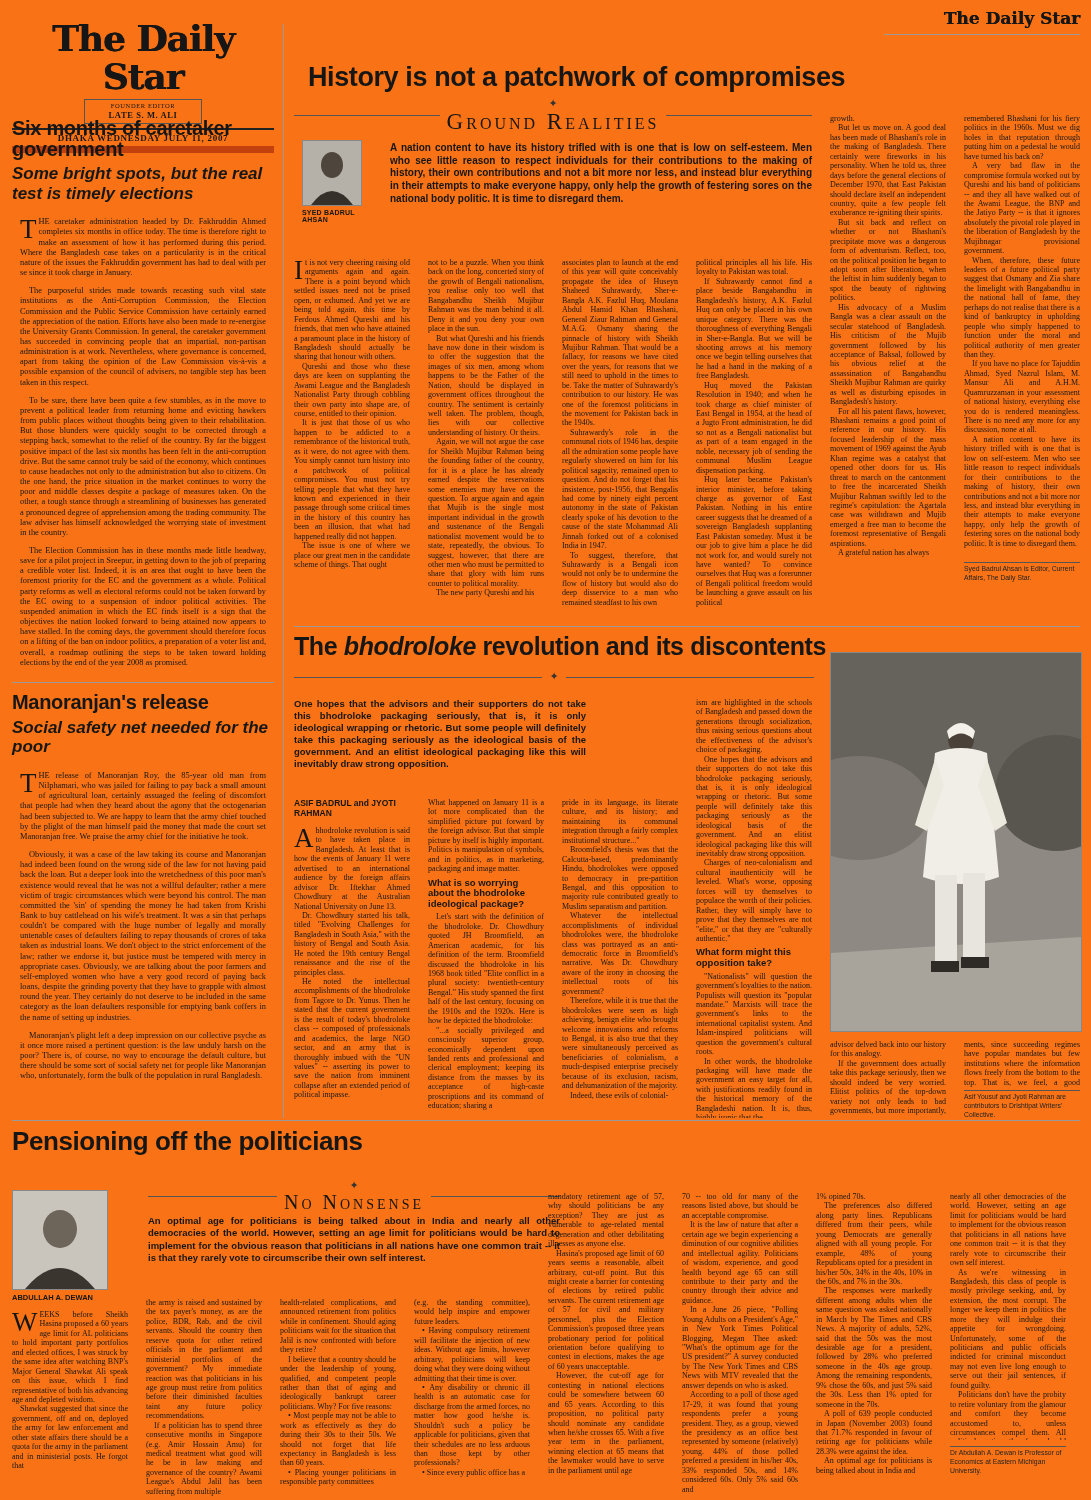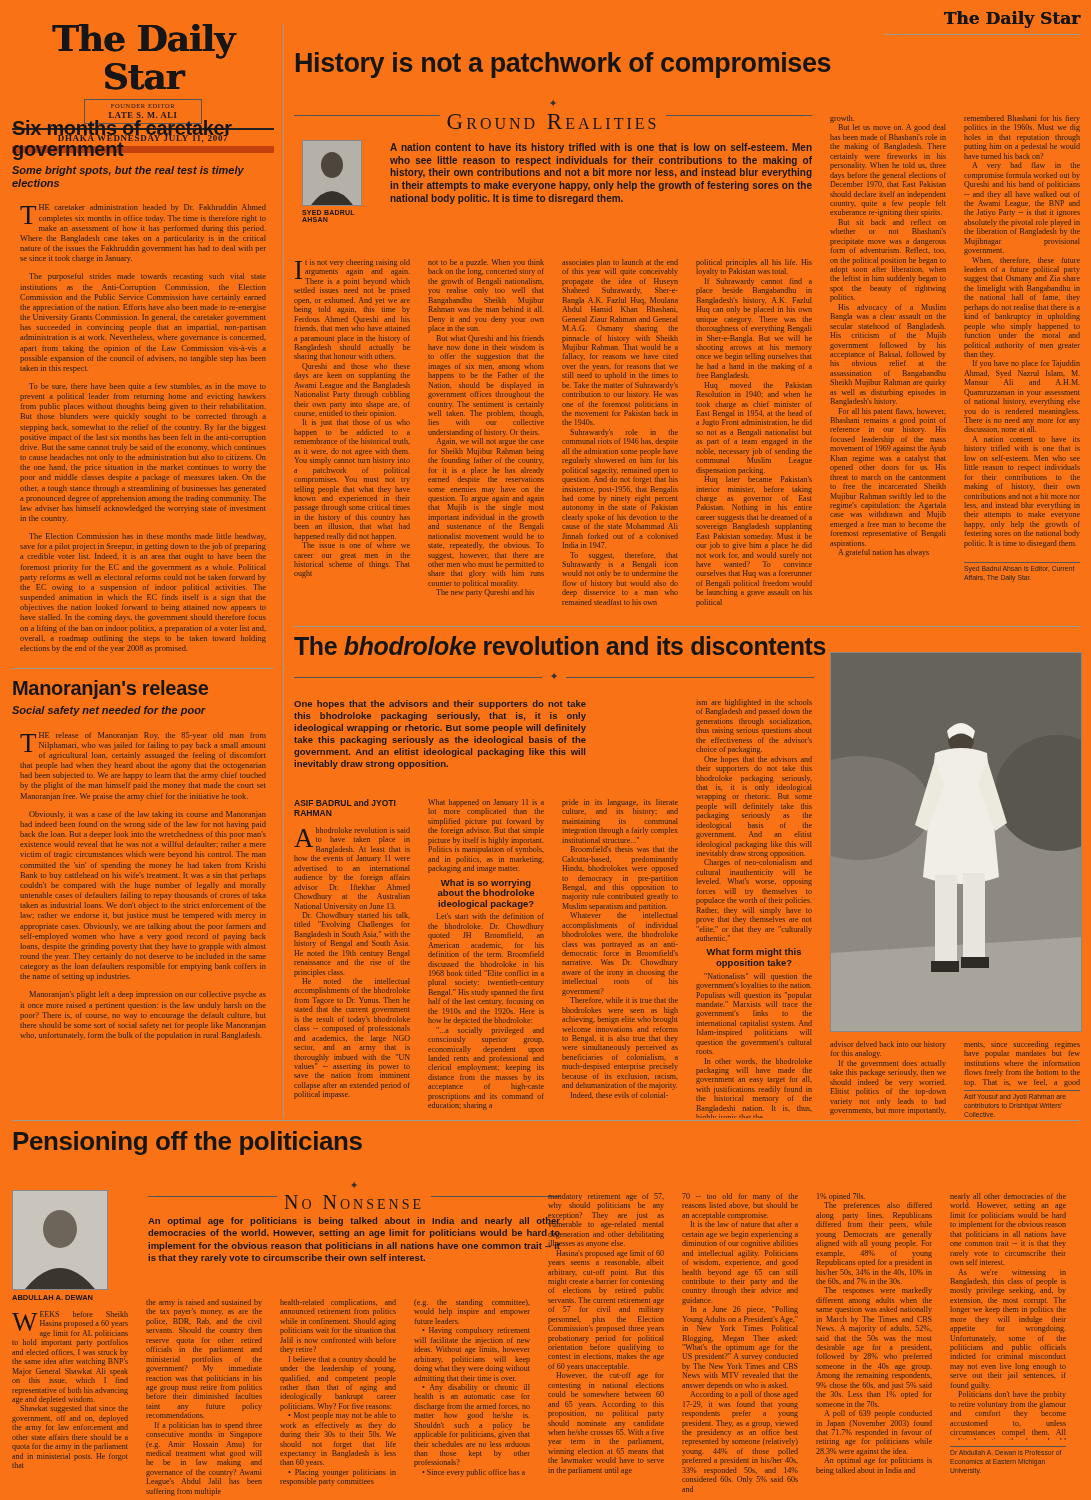--- a/index.html
+++ b/index.html
@@ -17,49 +17,49 @@
   .founder-box{display:inline-block;border:1px solid #555;padding:2px 24px;margin-top:3px;line-height:1.3}
   .founder-label{font-size:6.5px;letter-spacing:.6px}
   .founder-name{font-size:8.5px;font-weight:bold;letter-spacing:.6px}
   .dateline{margin-top:4px;border-top:2px solid #222;border-bottom:7px solid #c2410c;
             padding:3px 0;font-size:9px;font-weight:bold;letter-spacing:.7px}
 
   
   .left-col{position:absolute;left:12px;top:118px;width:262px}
   .ed-head{margin:0;font-family:Liberation Sans, sans-serif;font-size:20px;line-height:1.03;
            font-weight:bold;letter-spacing:-0.3px}
-  .ed-sub{font-family:"Liberation Sans",sans-serif;font-size:11px;font-style:italic;font-weight:bold;
+  .ed-sub{font-family:"Liberation Sans",sans-serif;font-size:17px;font-style:italic;font-weight:bold;
           margin:5px 0 6px;line-height:1.15}
   .ed-body{font-size:8.4px;line-height:1.21;text-align:justify;overflow:hidden}
   .ed-body p{margin:8px}
   .ed-body p + p{text-indent:9px}
   .ed-divider{height:1px;background:#9a9a96;margin:10px 0 9px}
 
   .dropcap > p:first-child::first-letter{float:left;font-size:27px;line-height:22px;padding:1px 2px 0 0}
 
   
   .tcol{position:absolute;width:116px;font-size:8px;line-height:1.18;text-align:justify;overflow:hidden}
   .tcol p{margin:0;text-indent:8px}
   .tcol > p:first-child,.tcol > div:first-child > p:first-child{text-indent:0}
   .subhead{font-family:"Liberation Sans",sans-serif;font-size:9.5px;font-weight:bold;line-height:1.12;
-           margin:4px 0 3px;text-align:center}
+           margin:4px 0 3px;text-align:left}
   .credit{position:absolute;font-family:"Liberation Sans",sans-serif;font-size:6.8px;line-height:1.3;
           border-top:1px solid #555;padding-top:2px;width:116px;color:#222}
 
   
   .orn-header{display:flex;align-items:center;gap:7px}
   .orn-line{flex:1;height:1px;background:#555}
   .orn-center{display:flex;flex-direction:column;align-items:center;line-height:1}
   .orn-star{font-family:"DejaVu Sans",sans-serif;font-size:11px;color:#333;margin-bottom:1px}
   .orn-title{font-size:23px;font-variant:small-caps;letter-spacing:3px}
 
   
   .top-logo{position:absolute;left:920px;top:8px;width:160px;text-align:right;
             font-family:"DejaVu Serif",serif;font-weight:bold;font-size:17px;text-shadow:.4px 0 currentColor}
-  .main-headline{position:absolute;left:294px;top:50px;width:640px;margin:0;
+  .main-headline{position:absolute;left:294px;top:50px;width:640px;margin:14px;
                  font-family:"Liberation Sans",sans-serif;font-size:27px;font-weight:bold;
                  letter-spacing:-0.4px;line-height:1}
   .gr-block{position:absolute;left:294px;top:98px;width:518px;height:154px}
   .gr-author{position:absolute;left:8px;top:42px;width:76px}
   .headshot{display:block;border:1px solid #888}
   .byline{font-family:"Liberation Sans",sans-serif;font-size:7px;font-weight:bold;margin-top:3px;letter-spacing:.2px}
   .standfirst{position:absolute;left:96px;top:44px;width:422px;font-family:"Liberation Sans",sans-serif;
               font-weight:bold;font-size:10px;line-height:1.27;text-align:justify}
 
   
@@ -148,21 +148,21 @@
       </svg>
       <div class="byline">SYED BADRUL AHSAN</div>
     </div>
     <div class="standfirst">A nation content to have its history trifled with is one that is low on self-esteem. Men who see little reason to respect individuals for their contributions to the making of history, their own contributions and not a bit more nor less, and instead blur everything in their attempts to make everyone happy, only help the growth of festering sores on the national body politic. It is time to disregard them.</div>
   </div>
 
   <div class="tcol dropcap" style="left:294px;top:258px;height:358px">
       <p>It is not very cheering raising old arguments again and again. There is a point beyond which settled issues need not be prised open, or exhumed. And yet we are being told again, this time by Ferdous Ahmed Qureshi and his friends, that men who have attained a paramount place in the history of Bangladesh should actually be sharing that honour with others.</p>
       <p>Qureshi and those who these days are keen on supplanting the Awami League and the Bangladesh Nationalist Party through cobbling their own party into shape are, of course, entitled to their opinion.</p>
       <p>It is just that those of us who happen to be addicted to a remembrance of the historical truth, as it were, do not agree with them. You simply cannot turn history into a patchwork of political compromises. You must not try telling people that what they have known and experienced in their passage through some critical times in the history of this country has been an illusion, that what had happened really did not happen.</p>
-      <p>The issue is one of where we career our great men in the historical scheme of things. That ought</p>
+      <p>The issue is one of where we place our great men in the candidate scheme of things. That ought</p>
     </div>
   <div class="tcol" style="left:428px;top:258px;height:358px">
       <p>not to be a puzzle. When you think back on the long, concerted story of the growth of Bengali nationalism, you realise only too well that Bangabandhu Sheikh Mujibur Rahman was the man behind it all. Deny it and you deny your own place in the sun.</p>
       <p>But what Qureshi and his friends have now done in their wisdom is to offer the suggestion that the images of six men, among whom happens to be the Father of the Nation, should be displayed in government offices throughout the country. The sentiment is certainly well taken. The problem, though, lies with our collective understanding of history. Or theirs.</p>
       <p>Again, we will not argue the case for Sheikh Mujibur Rahman being the founding father of the country, for it is a place he has already earned despite the reservations some enemies may have on the question. To argue again and again that Mujib is the single most important individual in the growth and sustenance of the Bengali nationalist movement would be to state, repeatedly, the obvious. To suggest, however, that there are other men who must be permitted to share that glory with him runs counter to political morality.</p>
       <p>The new party Qureshi and his</p>
     </div>
   <div class="tcol" style="left:562px;top:258px;height:358px">
       <p>associates plan to launch at the end of this year will quite conceivably propagate the idea of Huseyn Shaheed Suhrawardy, Sher-e-Bangla A.K. Fazlul Huq, Moulana Abdul Hamid Khan Bhashani, General Ziaur Rahman and General M.A.G. Osmany sharing the pinnacle of history with Sheikh Mujibur Rahman. That would be a fallacy, for reasons we have cited over the years, for reasons that we still need to uphold in the times to be. Take the matter of Suhrawardy's contribution to our history. He was one of the foremost politicians in the movement for Pakistan back in the 1940s.</p>
       <p>Suhrawardy's role in the communal riots of 1946 has, despite all the admiration some people have regularly showered on him for his political sagacity, remained open to question. And do not forget that his insistence, post-1956, that Bengalis had come by ninety eight percent autonomy in the state of Pakistan clearly spoke of his devotion to the cause of the state Mohammad Ali Jinnah forked out of a colonised India in 1947.</p>

